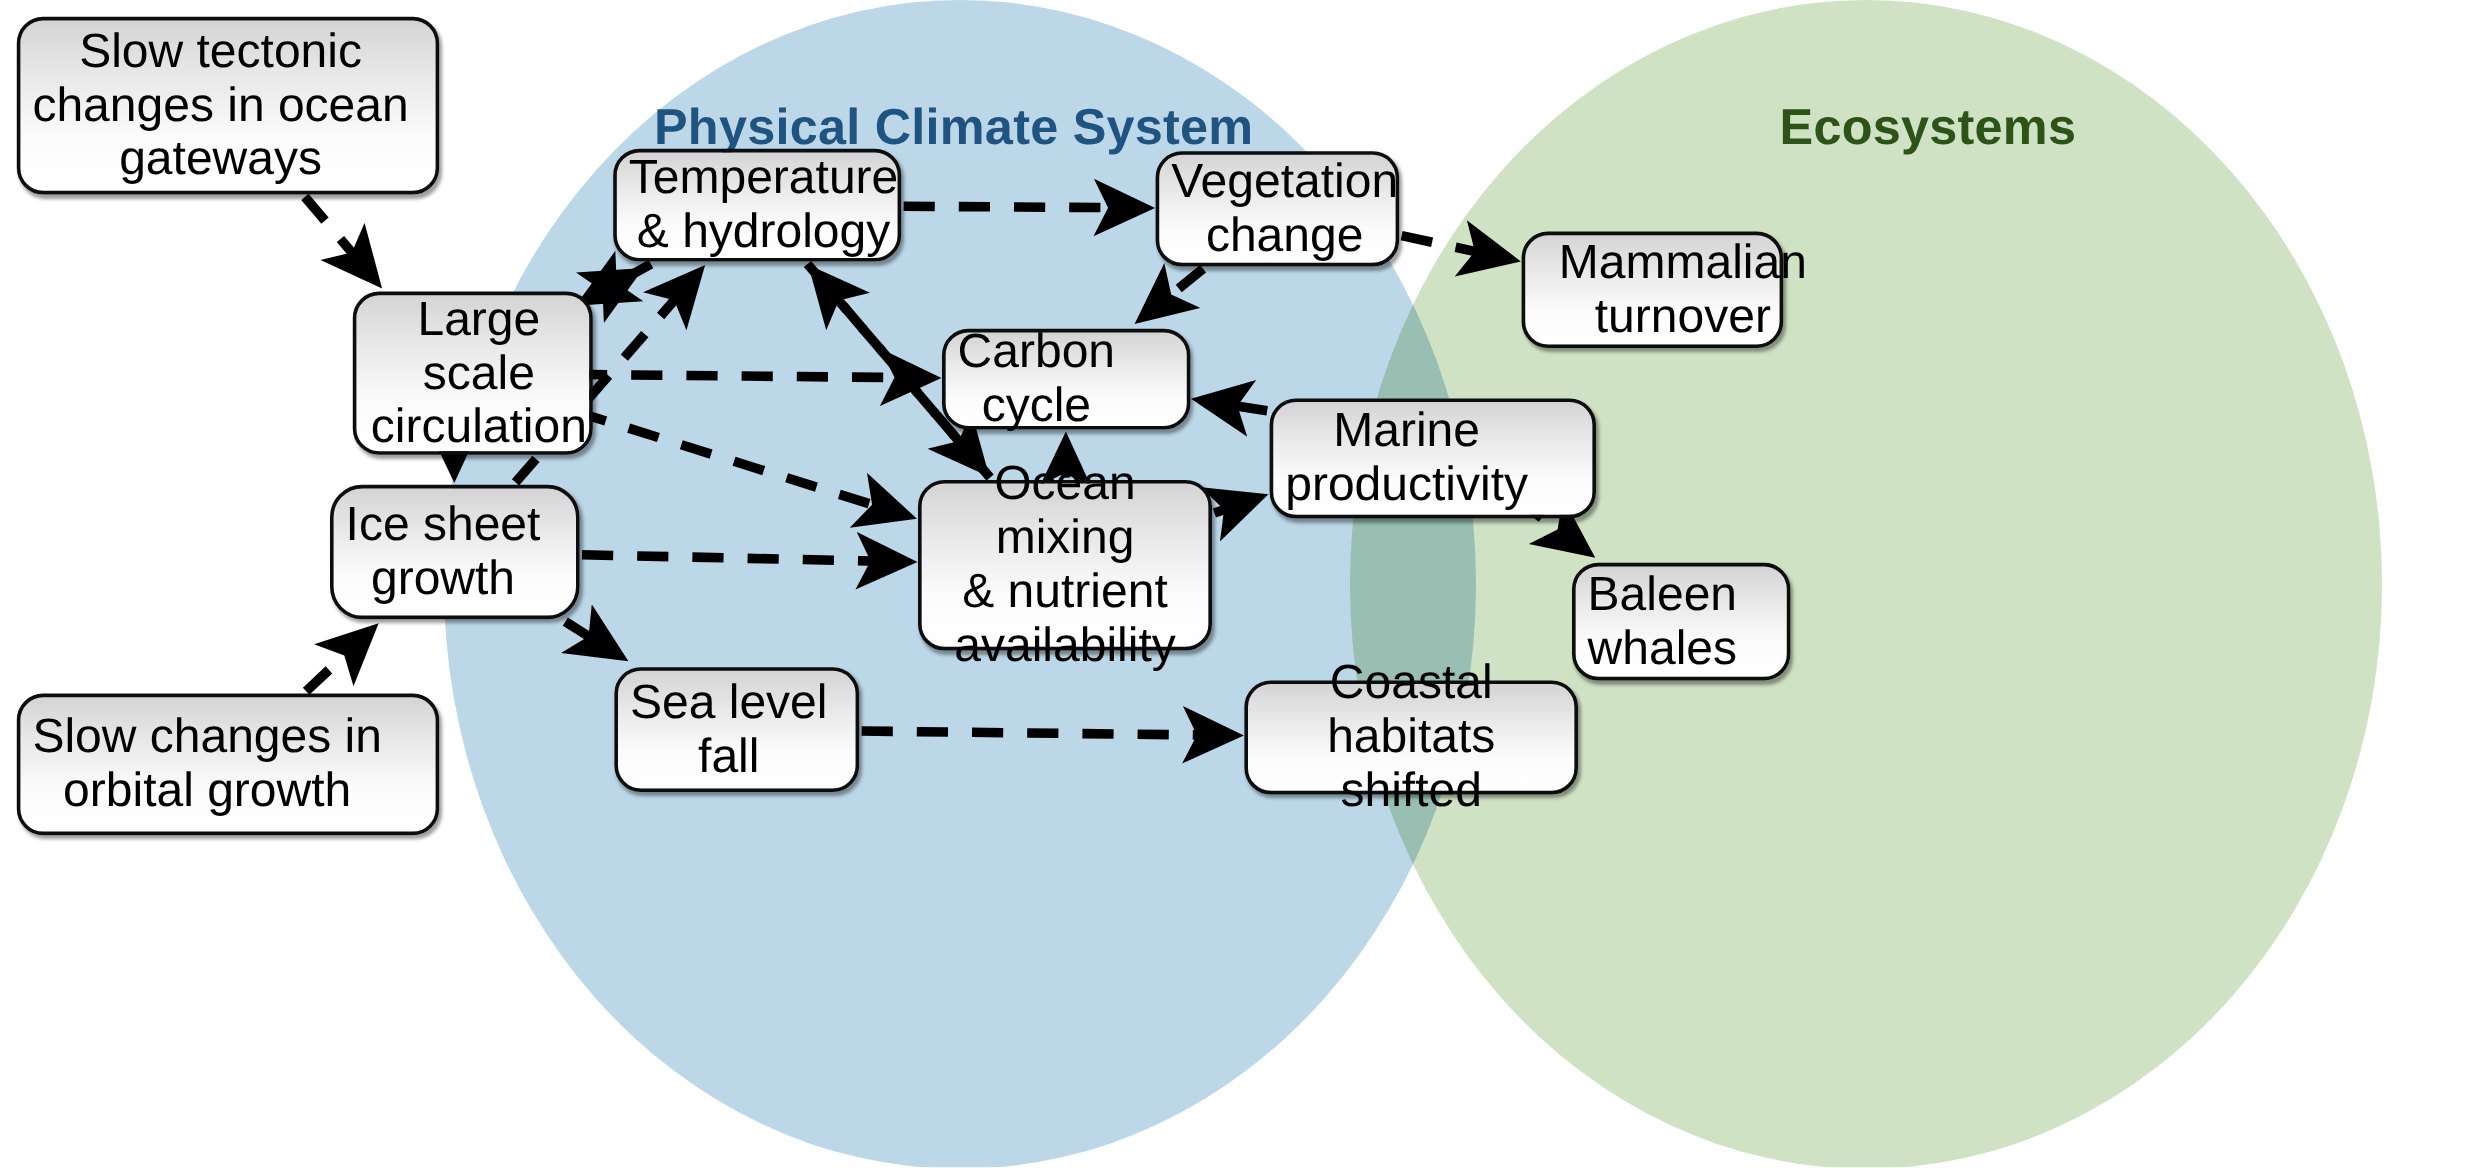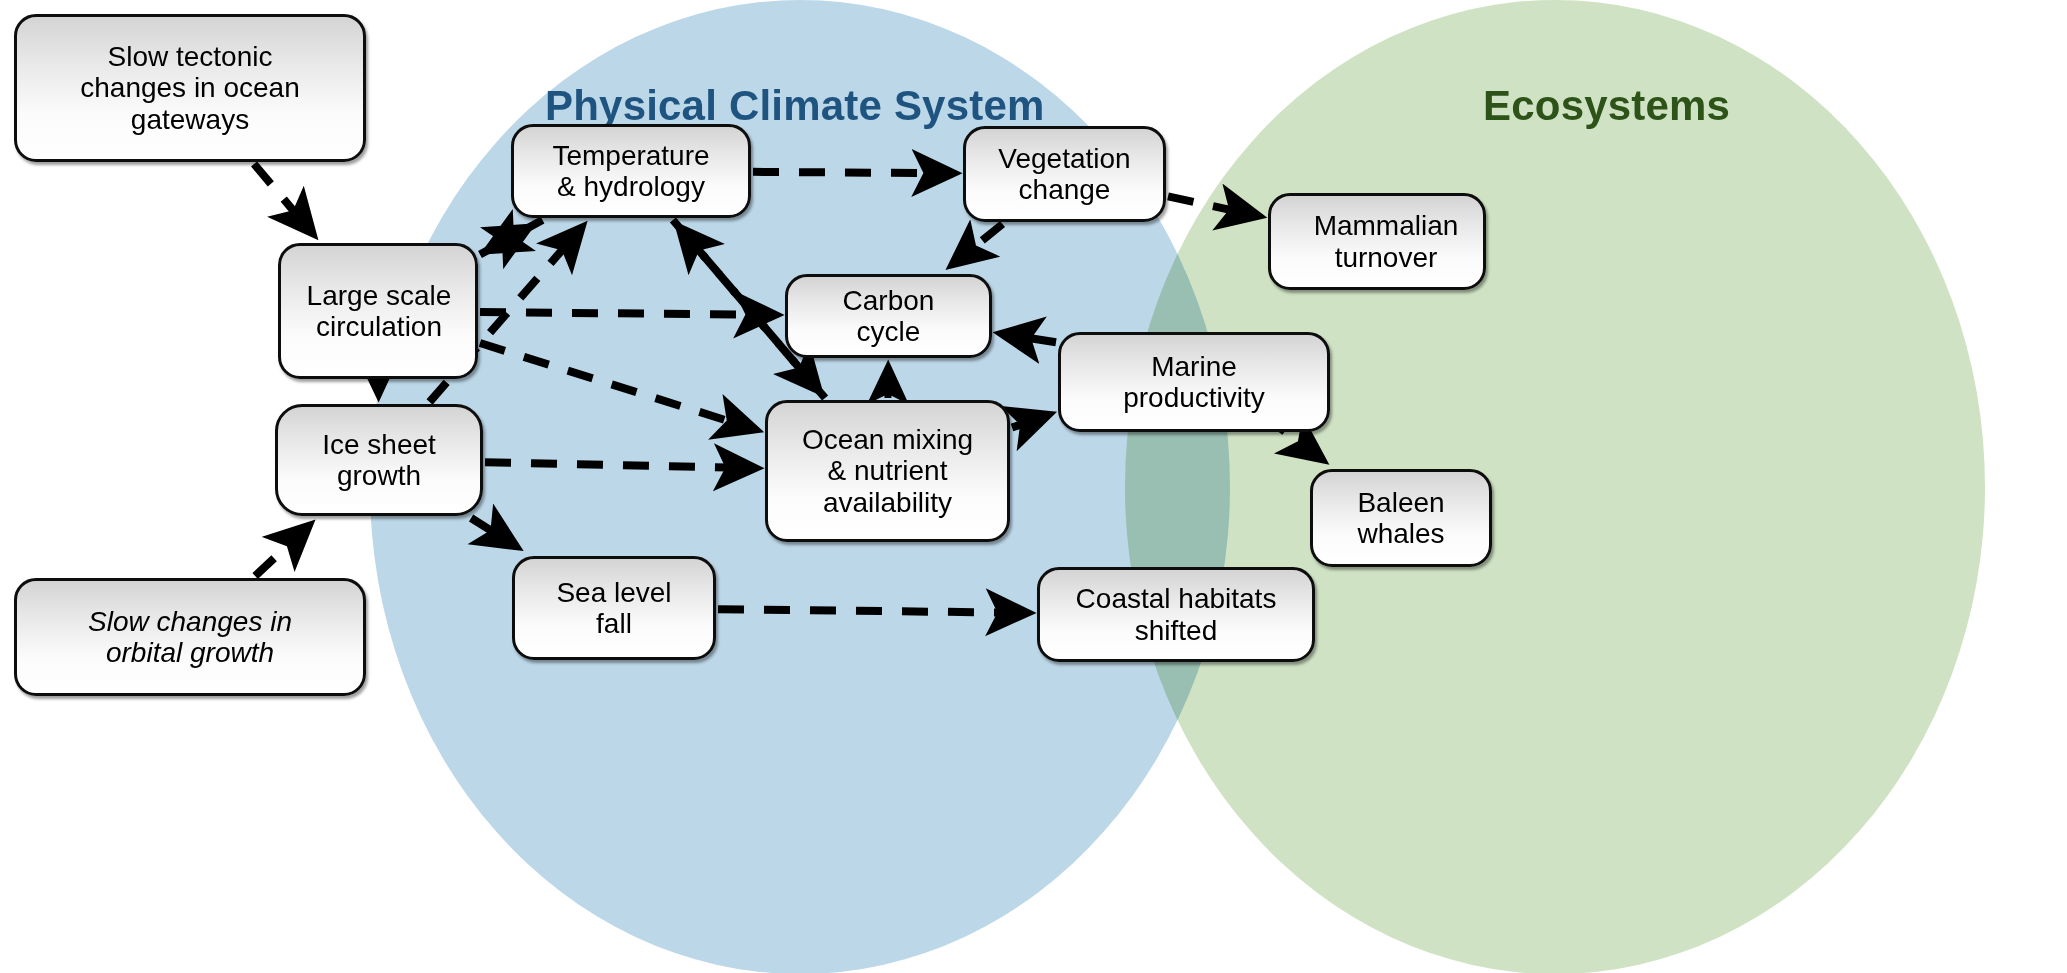--- a/index.html
+++ b/index.html
@@ -3,22 +3,22 @@
 <meta charset="utf-8">
 <style>
   html,body{margin:0;padding:0;background:#ffffff;}
   #stage{position:relative;width:2067px;height:973px;background:#ffffff;
          font-family:"Liberation Sans", sans-serif;overflow:hidden;}
   svg.layer{position:absolute;left:0;top:0;width:2067px;height:973px;}
   .venn-label{font-weight:bold;font-size:42px;letter-spacing:.2px;}
   .node{position:absolute;box-sizing:border-box;
         border:3.5px solid #0d0d0d;border-radius:22px;
         background:linear-gradient(to bottom,#d4d4d4 0%,#e8e8e8 32%,#fbfbfb 68%,#ffffff 100%);
-        display:flex;align-items:center;justify-content:center;text-align:center;
-        color:#000;font-size:28px;line-height:1.12;padding:4px 10px;
+        display:flex;align-items:center;justify-content:flex-start;text-align:center;
+        color:#000;font-size:40px;line-height:1.12;padding:4px 10px;
         box-shadow:2px 3px 3px rgba(0,0,0,.38);}
   .node span{display:block;}
 </style>
 </head>
 <body>
 
 <div id="stage">
 
   <svg class="layer" viewBox="0 0 2067 973">
     <g id="regions">
@@ -65,33 +65,33 @@
   </svg>
 
   <div id="nodes">
       <div class="node" style="left: 14px; top: 14px; width: 352px; height: 148px;">
         <div>
           <span>Slow tectonic</span>
           <span>changes in ocean</span>
           <span>gateways</span>
         </div>
       </div>
-      <div class="node" style="left: 278px; top: 243px; width: 200px; height: 136px; padding-left: 12px;">
+      <div class="node" style="left: 294px; top: 243px; width: 200px; height: 136px; padding-left: 12px;">
         <div>
           <span>Large scale</span>
           <span>circulation</span>
         </div>
       </div>
       <div class="node" style="left: 275px; top: 404px; width: 208px; height: 112px; border-radius: 27px;">
         <div>
           <span>Ice sheet</span>
           <span>growth</span>
         </div>
       </div>
-      <div class="node" style="left: 14px; top: 578px; width: 352px; height: 118px; font-style: italic;">
+      <div class="node" style="left: 14px; top: 578px; width: 352px; height: 118px;">
         <div>
           <span>Slow changes in</span>
           <span>orbital growth</span>
         </div>
       </div>
       <div class="node" style="left: 511px; top: 124px; width: 240px; height: 94px;">
         <div>
           <span>Temperature</span>
           <span>&amp; hydrology</span>
         </div>

